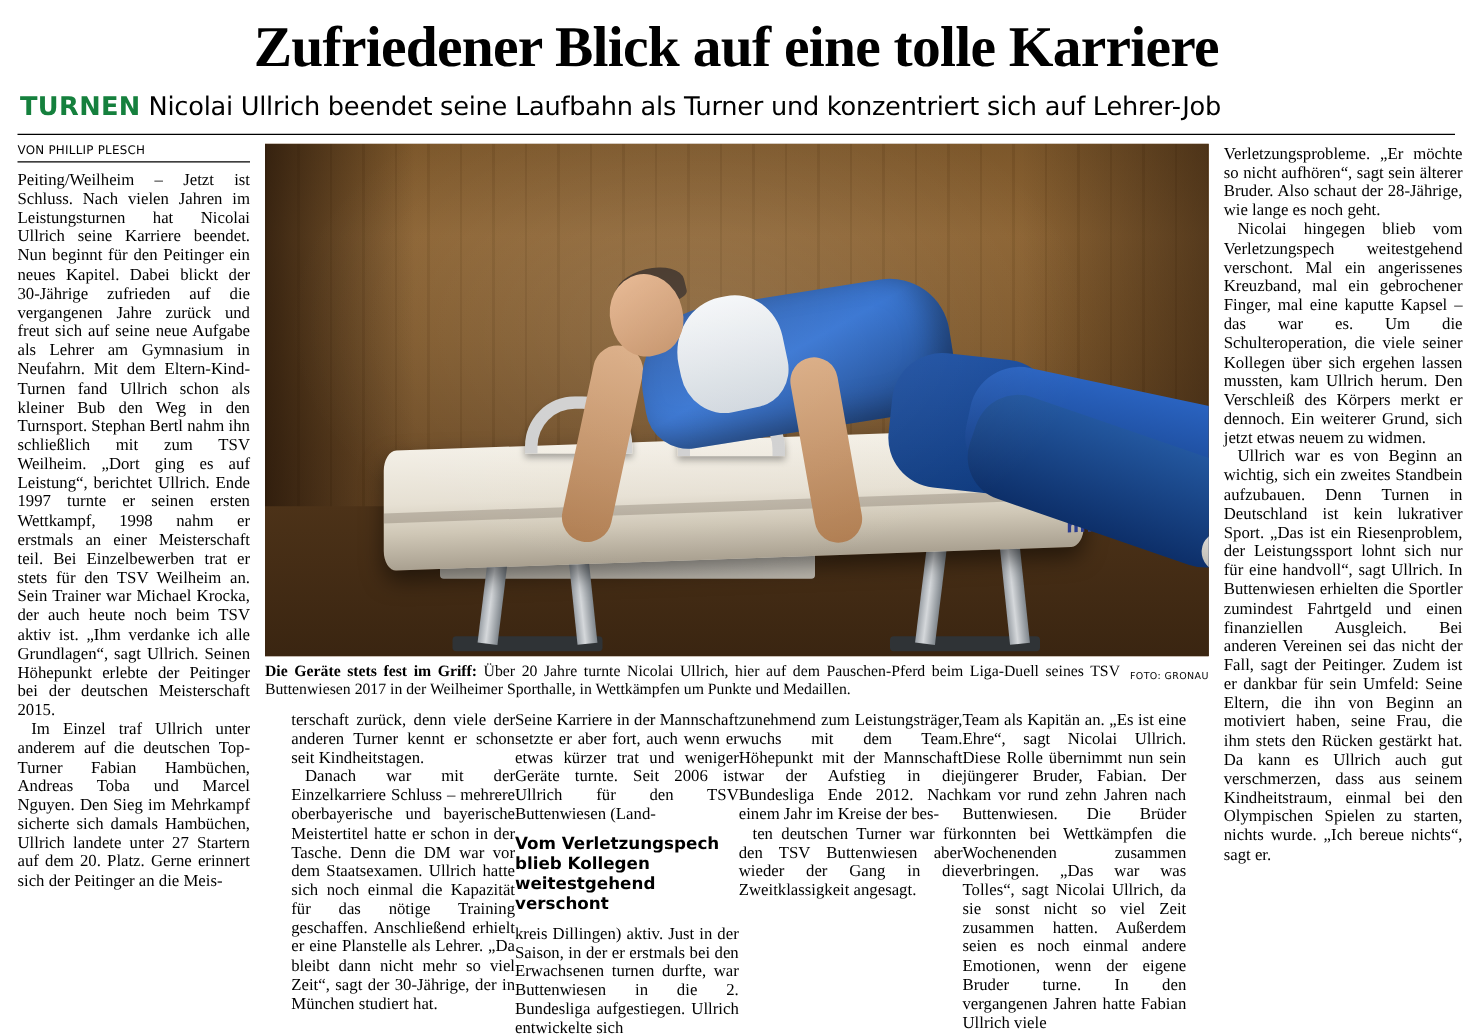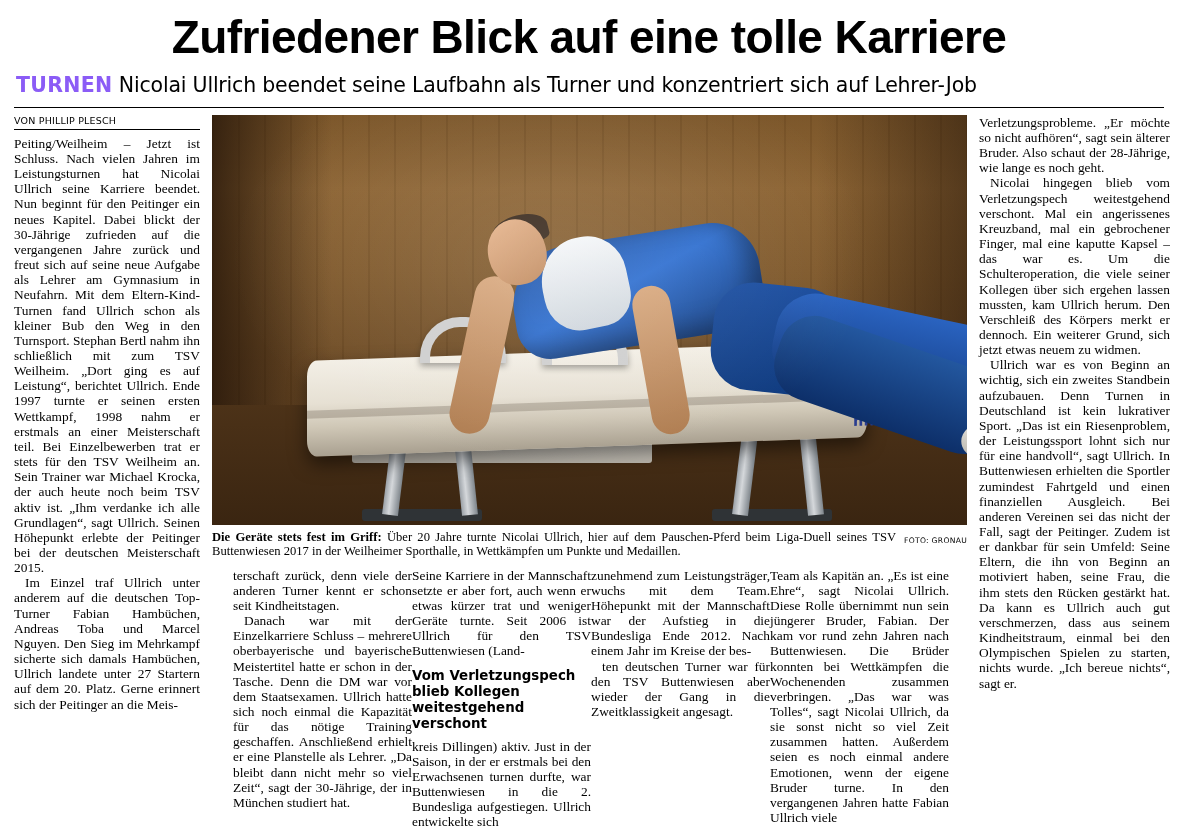--- a/index.html
+++ b/index.html
@@ -14,40 +14,40 @@
   }
   .page {
     position: relative;
     width: 1178px;
     height: 828px;
     padding: 0 14px;
   }
 
   
   .headline {
-    font-family: Liberation Sans, sans-serif;
+    font-family: Liberation Serif, serif;
     font-weight: bold;
     font-size: 46px;
     line-height: 1.04;
     letter-spacing: -0.6px;
     text-align: center;
     margin: 14px 0 0 0;
     padding: 0 8px;
   }
   .subline {
     font-family: "DejaVu Sans", sans-serif;
     font-size: 20.5px;
     line-height: 1.12;
     margin: 12px 0 0 0;
     padding: 0 2px;
     text-align: left;
     letter-spacing: -0.2px;
   }
   .subline .kicker {
-    color: #8b5cf6;
+    color: #15803d;
     font-weight: bold;
     letter-spacing: 0.3px;
   }
 
   .rule-top {
     border: none;
     border-top: 1px solid #000;
     margin: 10px 0 0 0;
   }
 

